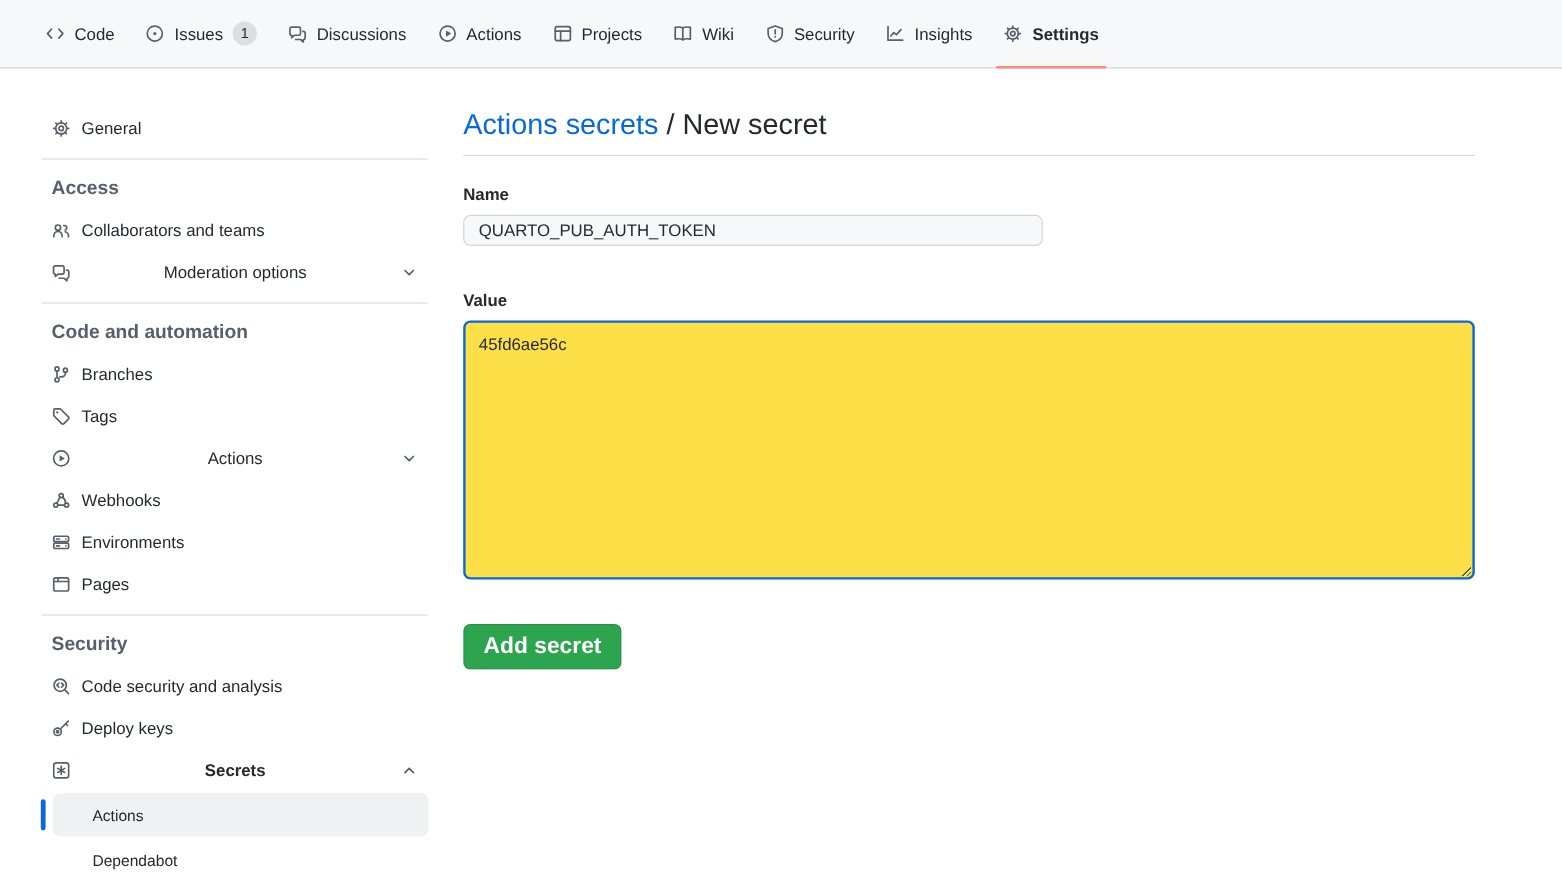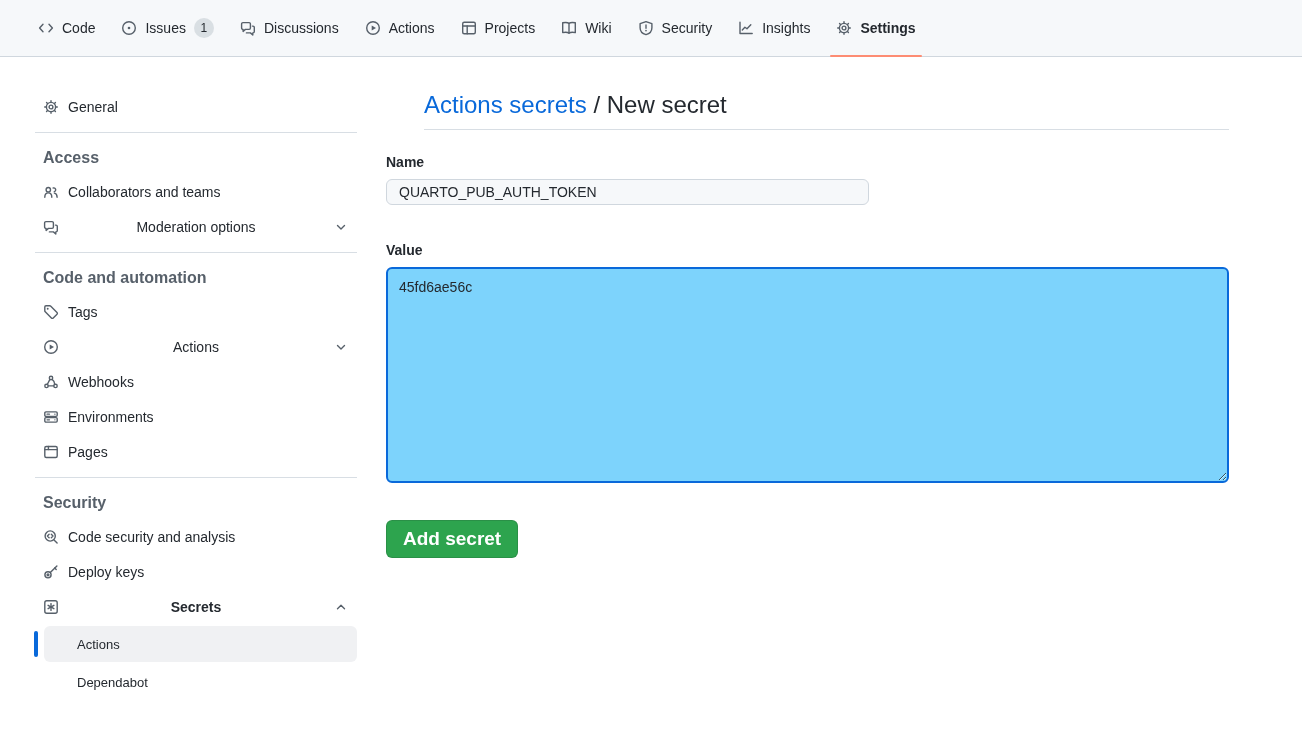--- a/index.html
+++ b/index.html
@@ -60,35 +60,35 @@
   .sub-item.selected { background:#f0f1f3; }
   .sub-item.selected::before {
     content:""; position:absolute; left:-10px; top:5px;
     width:4px; height:26px; border-radius:2px; background:#0969da;
   }
 
   
   .main { margin-left:29px; width:843px; }
   .page-head {
     font-size:24px; font-weight:400; color:#24292f;
-    padding-bottom:10px; border-bottom:1px solid #d8dee4;margin-left:38px;
+    padding-bottom:10px; border-bottom:1px solid #d8dee4;
   }
   .page-head a { color:#0969da; text-decoration:none; cursor:pointer; }
   .form-label { display:block; font-weight:bold; font-size:14px; margin-bottom:9px; }
   .group-name { margin-top:24px; }
   .group-value { margin-top:37px; }
   .name-input {
     width:483px; height:26px; padding:5px 12px;
     font-size:14px; font-family:inherit; color:#24292f;
     background:#f6f8fa; border:1px solid #d0d7de; border-radius:6px;
   }
   .value-textarea {
     width:843px; height:216px; padding:8px 11px;
     font-size:14px; font-family:inherit; color:#24292f; line-height:1.5;
-    background:#7dd3fc; border:2px solid #0969da; border-radius:6px;
+    background:#fde047; border:2px solid #0969da; border-radius:6px;
     resize:vertical; outline:none; display:block;
   }
   .submit-btn {
     margin-top:37px; background:#2da44e; color:#fff;
     font-weight:bold; font-size:19px; font-family:inherit;
     padding:7px 16px; border:1px solid rgba(27,31,36,0.15);
     border-radius:6px; cursor:pointer;
   }
 </style>
 </head>
@@ -251,20 +251,32 @@
           <svg class="oct" width="16" height="16" viewBox="0 0 16 16">
               <polyline points="4.5,6.4 8,9.9 11.5,6.4"></polyline>
             </svg>
         </span>
       </div>
 
       <div class="side-divider"></div>
 
       <div class="side-title">Code and automation</div>
 
+      <div class="side-item">
+        <span class="icon">
+          <svg class="oct" width="16" height="16" viewBox="0 0 16 16">
+              <circle cx="4.5" cy="3.5" r="1.7"></circle>
+              <circle cx="4.5" cy="12.5" r="1.7"></circle>
+              <circle cx="11.5" cy="4.5" r="1.7"></circle>
+              <line x1="4.5" y1="5.3" x2="4.5" y2="10.7"></line>
+              <path d="M11.5 6.3 v0.6 a3.2 3.2 0 0 1 -3.2 3.2 h-1.4"></path>
+            </svg>
+        </span>
+        <span class="label">Branches</span>
+      </div>
 
       <div class="side-item">
         <span class="icon">
           <svg class="oct" width="16" height="16" viewBox="0 0 16 16">
               <path d="M1.8 6.7 V3 a1.2 1.2 0 0 1 1.2 -1.2 h3.7 a1.5 1.5 0 0 1 1.1 0.45 L14 8.4 a1.3 1.3 0 0 1 0 1.85 L10.25 14 a1.3 1.3 0 0 1 -1.85 0 L2.25 7.8 A1.5 1.5 0 0 1 1.8 6.7 Z"></path>
               <circle class="fl" cx="4.7" cy="4.7" r="0.95"></circle>
             </svg>
         </span>
         <span class="label">Tags</span>
       </div>

